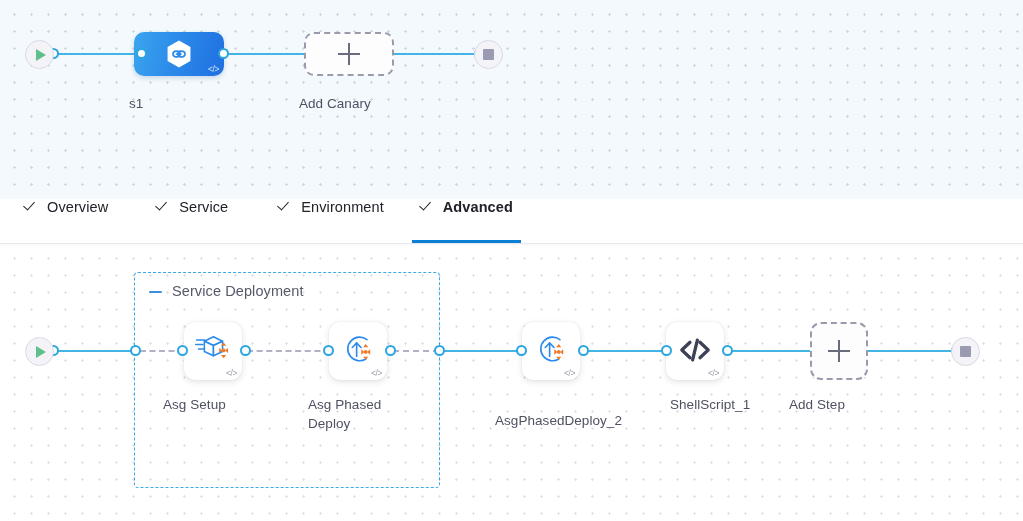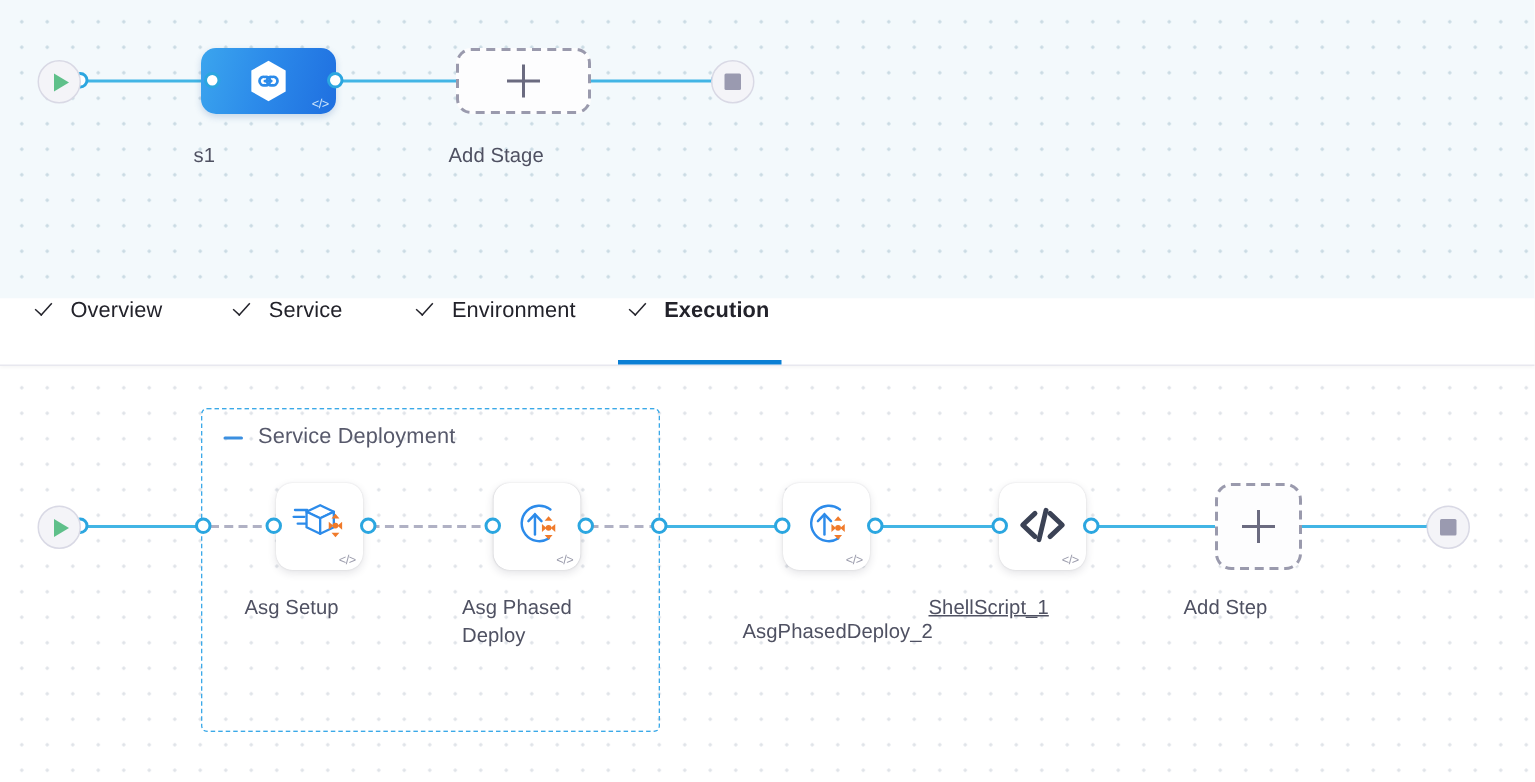--- a/index.html
+++ b/index.html
@@ -331,21 +331,21 @@
         </g>
       </svg>
       <span class="code-badge">&lt;/&gt;</span>
     </div>
     <div class="port" style="left:218px; top:48px;"></div>
     <div class="node-label" style="left:129px; top:94px; width:100px;">s1</div>
 
     <div class="add-stage-node" style="left:304px; top:32px;">
       <div class="plus-glyph"></div>
     </div>
-    <div class="node-label" style="left:299px; top:94px; width:100px;">Add Stage</div>
+    <div class="node-label" style="left:299px; top:94px; width:100px;">Add Canary</div>
 
     <div class="port" style="left:474px; top:48px;"></div>
     <div class="endcircle" style="left:474px; top:40px;">
       <div class="stop-sq"></div>
     </div>
 
   </div>
 
   <div class="tabbar">
     <div class="tab" style="margin-left:24px;">
@@ -358,21 +358,21 @@
       <span class="tab-label">Service</span>
 
     </div>
     <div class="tab" style="margin-left:50px;">
       <span class="tab-check"></span>
       <span class="tab-label">Environment</span>
 
     </div>
     <div class="tab active" style="margin-left:28px; padding:0 8px;">
       <span class="tab-check"></span>
-      <span class="tab-label">Execution</span>
+      <span class="tab-label">Advanced</span>
       <span class="tab-underline"></span>
     </div>
   </div>
 
   <div class="canvas canvas-steps">
 
     <div class="step-group" style="left:134px; top:29px; width:306px; height:216px;">
       <div class="group-header">
         <span class="collapse-icon"></span>
         <span class="group-title">Service Deployment</span>
@@ -470,21 +470,21 @@
       <svg class="step-icon" viewBox="0 0 44 44">
         <g stroke="#3b4255" stroke-width="3.6" fill="none" stroke-linecap="round" stroke-linejoin="round">
           <path d="M16.5 13.5 L7.5 22 L16.5 30.5"></path>
           <path d="M27.5 13.5 L36.5 22 L27.5 30.5"></path>
           <path d="M24.6 11.2 L19.4 32.8"></path>
         </g>
       </svg>
       <span class="code-badge">&lt;/&gt;</span>
     </div>
     <div class="port" style="left:722px; top:102px;"></div>
-    <div class="node-label" style="left:619px; top:152px; width:100px;text-decoration:underline;">ShellScript_1</div>
+    <div class="node-label" style="left:670px; top:152px; width:100px;">ShellScript_1</div>
 
     <div class="add-step-node" style="left:810px; top:79px;">
       <div class="plus-glyph"></div>
     </div>
     <div class="node-label" style="left:789px; top:152px; width:100px;">Add Step</div>
 
     <div class="port" style="left:951px; top:102px;"></div>
     <div class="endcircle" style="left:951px; top:94px;">
       <div class="stop-sq"></div>
     </div>

